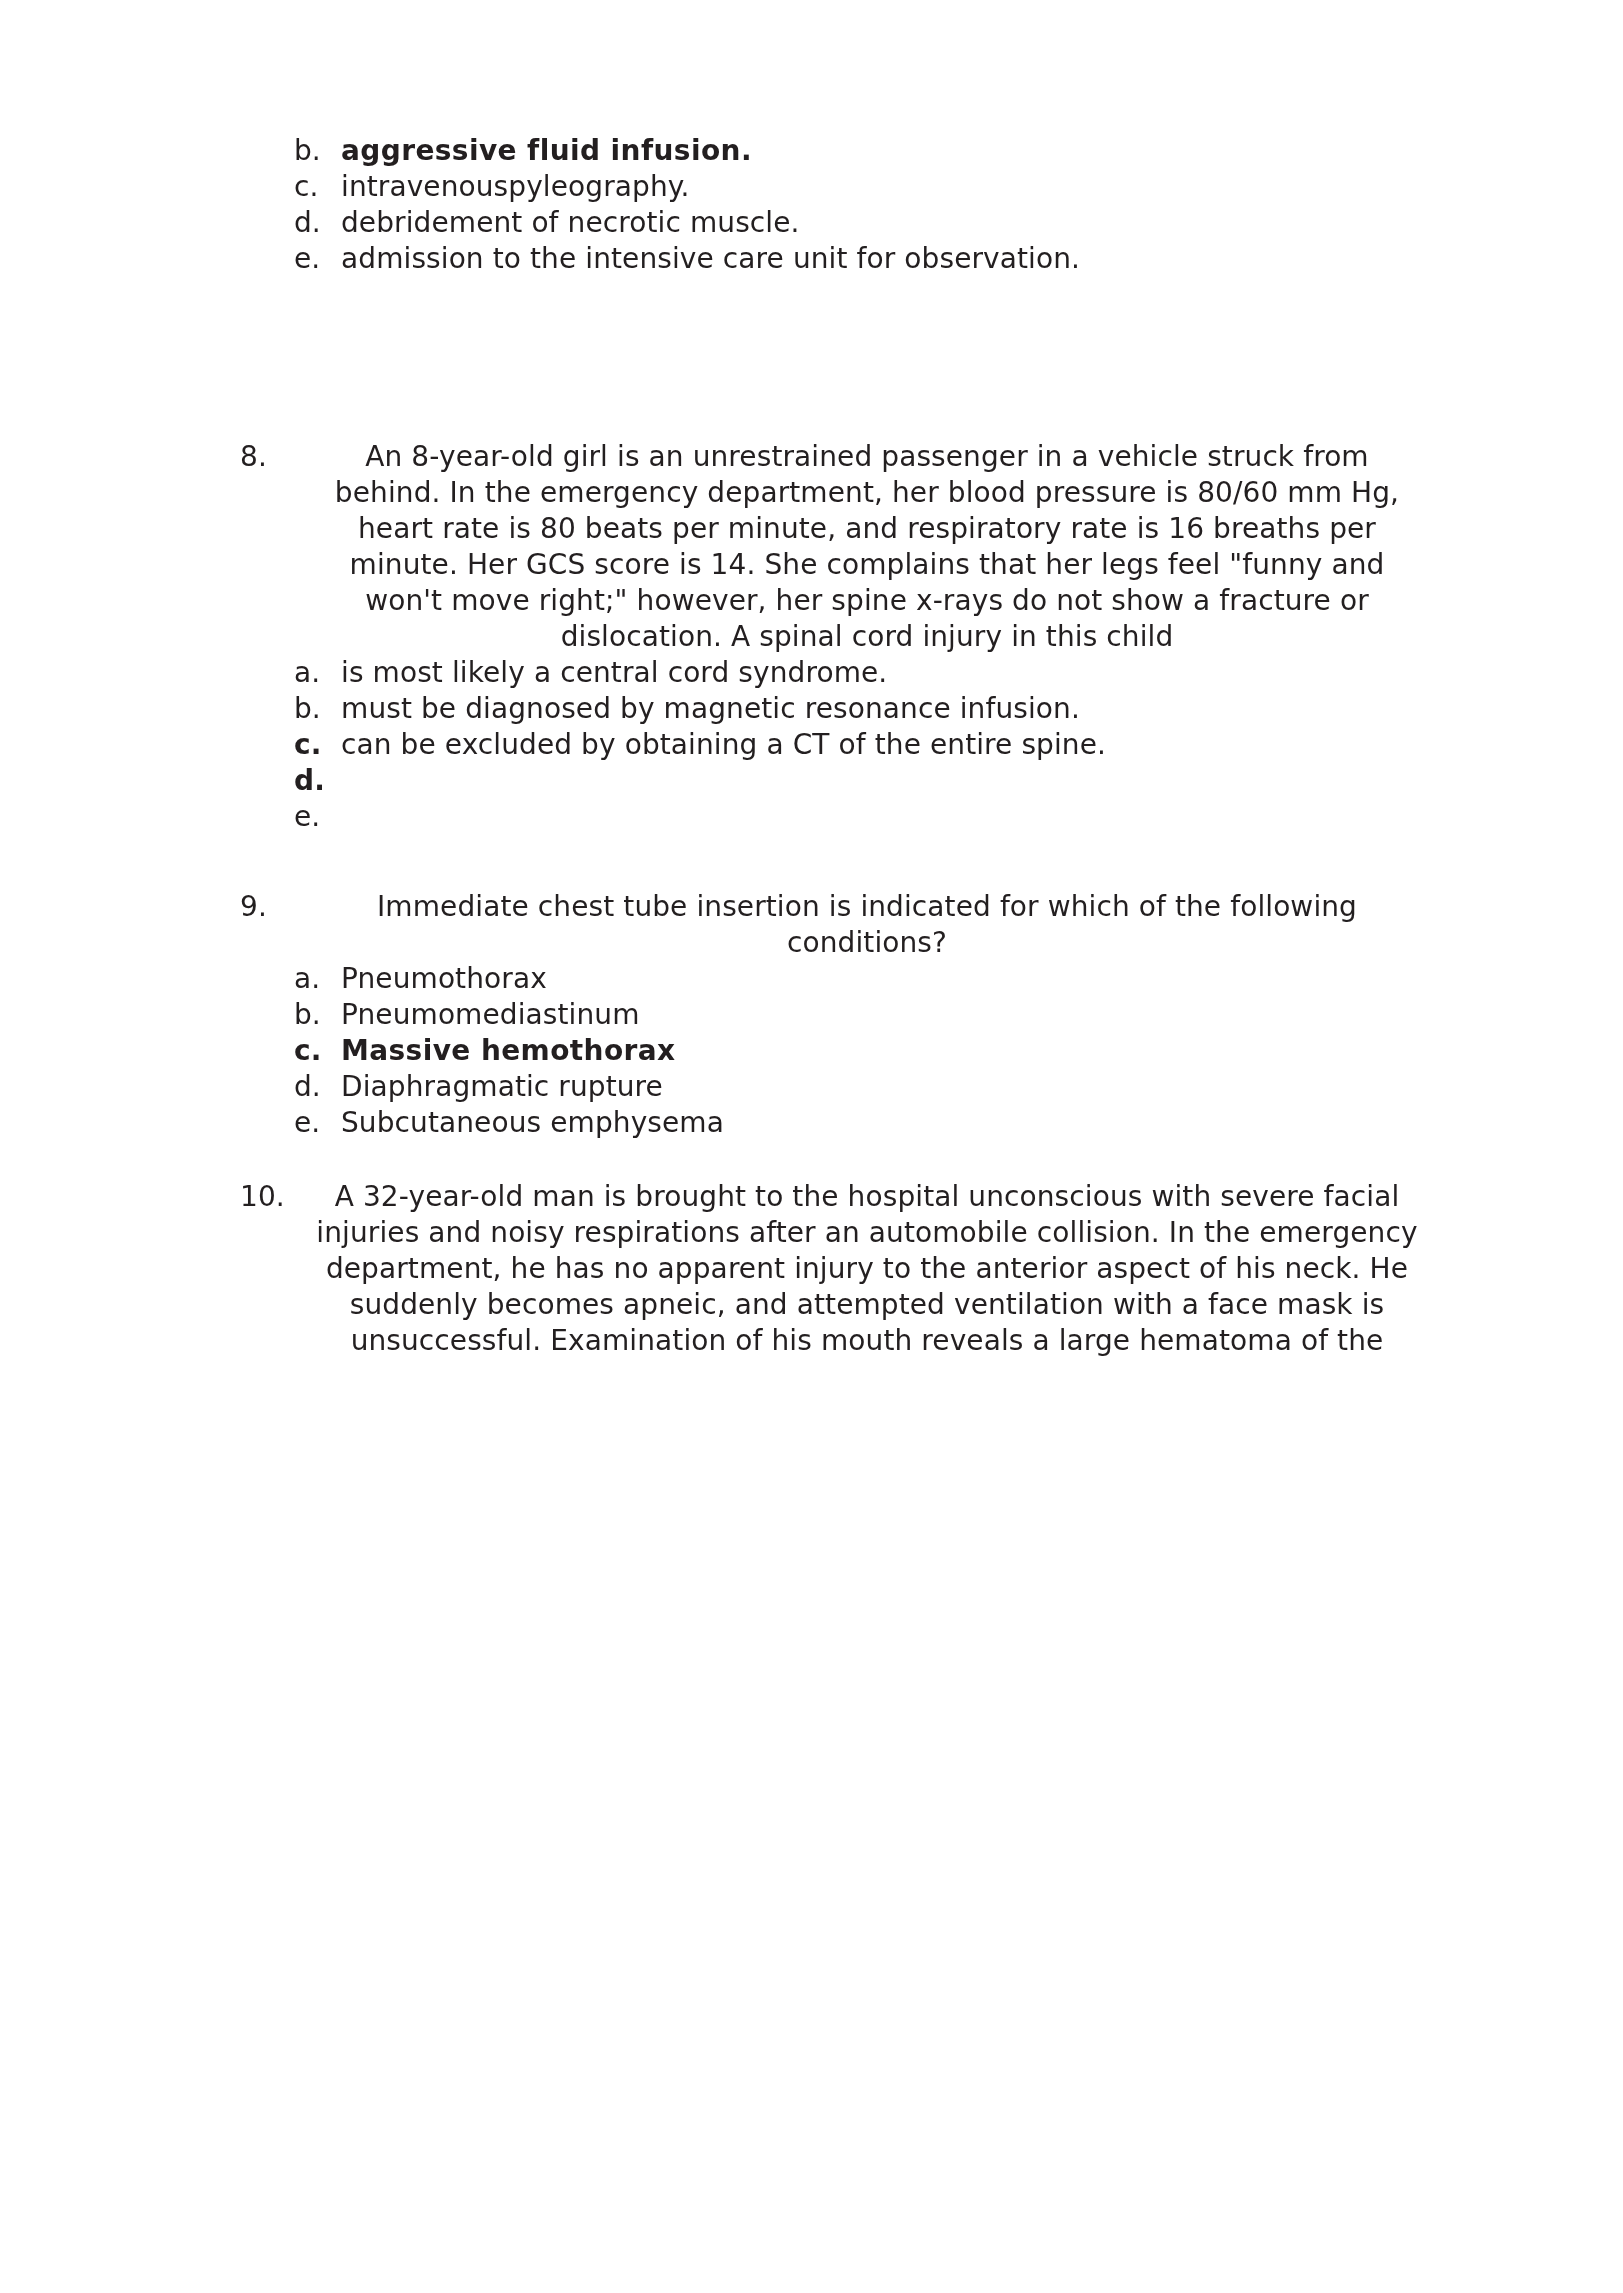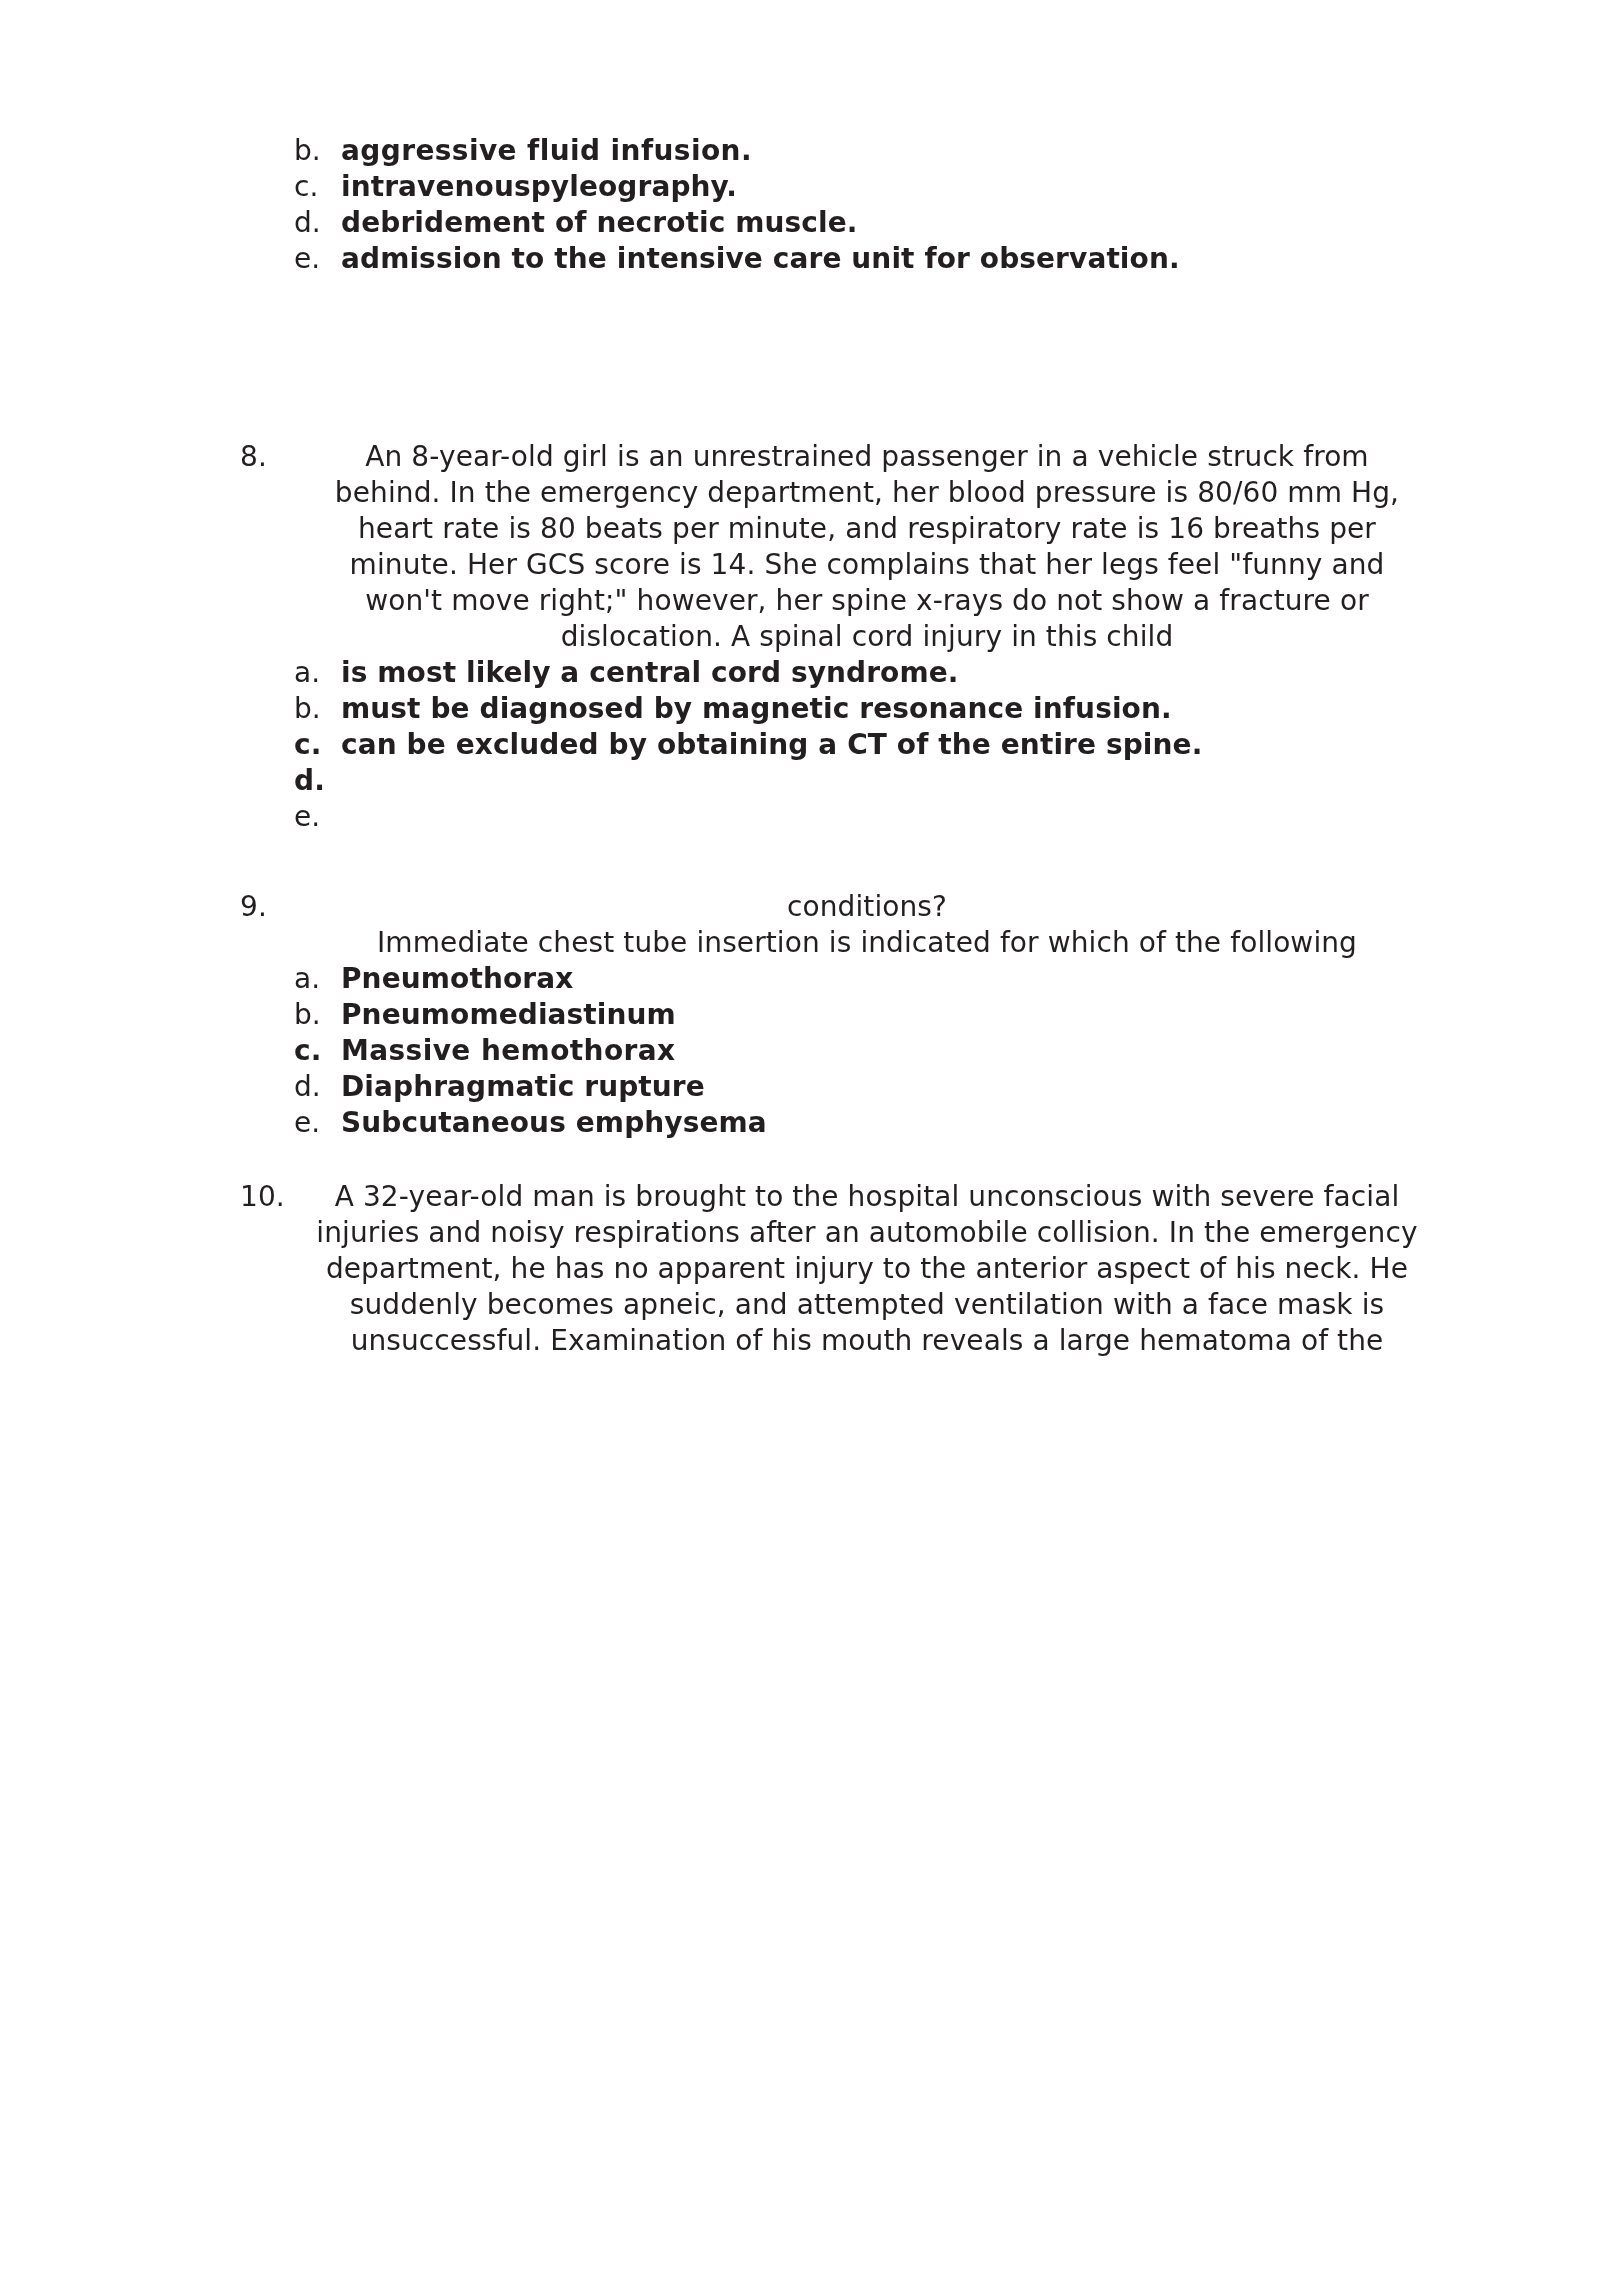--- a/index.html
+++ b/index.html
@@ -57,21 +57,20 @@
     position: absolute;
     left: 294px;
     top: 0;
     width: 39px;
     text-align: left;
     font-size: 28px;
     line-height: 36px;
   }
   .alpha-text {
     display: inline;
-    font-weight: bold;
   }
 
   
   .num-item {
     position: relative;
     padding-left: 291px;
     font-size: 28px;
     line-height: 36px;
     letter-spacing: 0.1px;
   }
@@ -141,22 +140,22 @@
             <li class="alpha-item"><span class="alpha-marker">b.</span><span class="alpha-text">must be diagnosed by magnetic resonance infusion.</span></li>
             <li class="alpha-item"><span class="alpha-marker bold-marker">c.</span><span class="alpha-text">can be excluded by obtaining a CT of the entire spine.</span></li>
             <li class="alpha-item"><span class="alpha-marker bold-marker">d.</span></li>
             <li class="alpha-item"><span class="alpha-marker">e.</span></li>
           </ul>
         </div>
         <div style="margin-top: 54px;">
           <div class="num-item">
             <span class="num-marker">9.</span>
             <span class="q-body">
+              <span class="q-line">Immediate chest tube insertion is indicated for which of the following</span>
               <span class="q-line">conditions?</span>
-              <span class="q-line">Immediate chest tube insertion is indicated for which of the following</span>
             </span>
           </div>
           <ul class="alpha-list answers-offset">
             <li class="alpha-item"><span class="alpha-marker">a.</span><span class="alpha-text">Pneumothorax</span></li>
             <li class="alpha-item"><span class="alpha-marker">b.</span><span class="alpha-text">Pneumomediastinum</span></li>
             <li class="alpha-item"><span class="alpha-marker bold-marker">c.</span><span class="alpha-text bold-answer">Massive hemothorax</span></li>
             <li class="alpha-item"><span class="alpha-marker">d.</span><span class="alpha-text">Diaphragmatic rupture</span></li>
             <li class="alpha-item"><span class="alpha-marker">e.</span><span class="alpha-text">Subcutaneous emphysema</span></li>
           </ul>
         </div>

